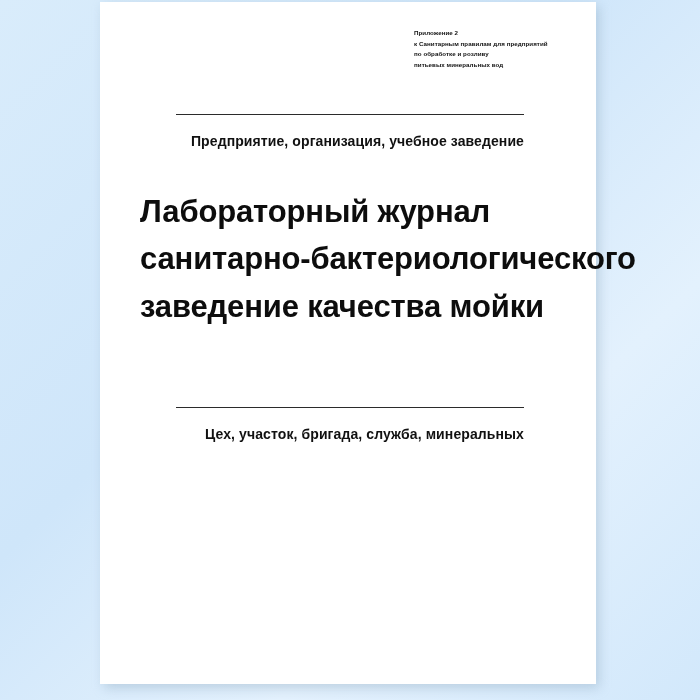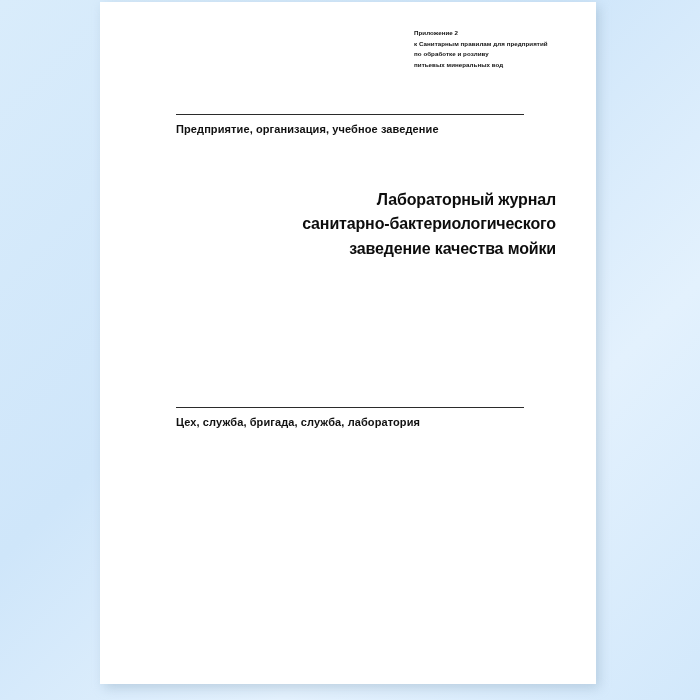--- a/index.html
+++ b/index.html
@@ -54,37 +54,37 @@
     position: absolute;
     left: 76px;
     width: 348px;
   }
   .field-rule {
     border-bottom: 1px solid #2b2b2b;
     height: 0;
     width: 100%;
   }
   .field-caption {
-    text-align: left;
-    font-size: 11px;
+    text-align: right;
+    font-size: 14px;
     font-weight: bold;
     color: #111111;
-    margin-top: 8px;
+    margin-top: 18px;
     letter-spacing: 0.1px;
   }
   #org-field { top: 112px; }
   #unit-field { top: 405px; }
 
   #title {
     position: absolute;
     left: 40px;
     top: 186px;
     width: 416px;
-    text-align: right;
-    font-size: 16px;
+    text-align: left;
+    font-size: 31px;
     font-weight: bold;
     line-height: 1.53;
     color: #0d0d0d;
     letter-spacing: -0.15px;
   }
   #title .line { display: block; white-space: nowrap; }
 </style>
 </head>
 <body>
 
@@ -107,17 +107,17 @@
     </div>
 
     <div id="title">
       <span class="line">Лабораторный журнал</span>
       <span class="line">санитарно-бактериологического</span>
       <span class="line">заведение качества мойки</span>
     </div>
 
     <div class="field-block" id="unit-field">
       <div class="field-rule"></div>
-      <div class="field-caption">Цех, служба, бригада, служба, лаборатория</div>
+      <div class="field-caption">Цех, участок, бригада, служба, минеральных</div>
     </div>
 
   </div>
 </div>
 
 </body></html>

